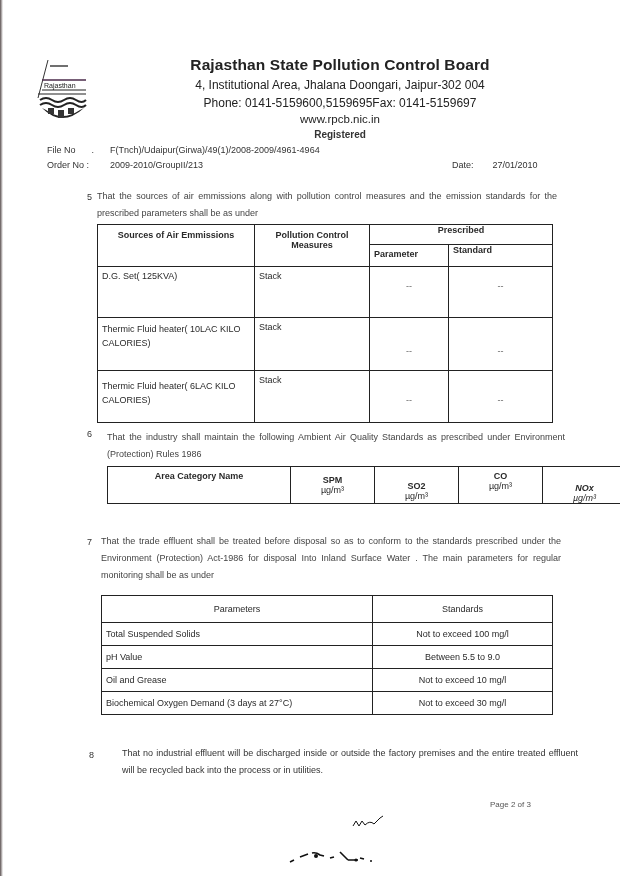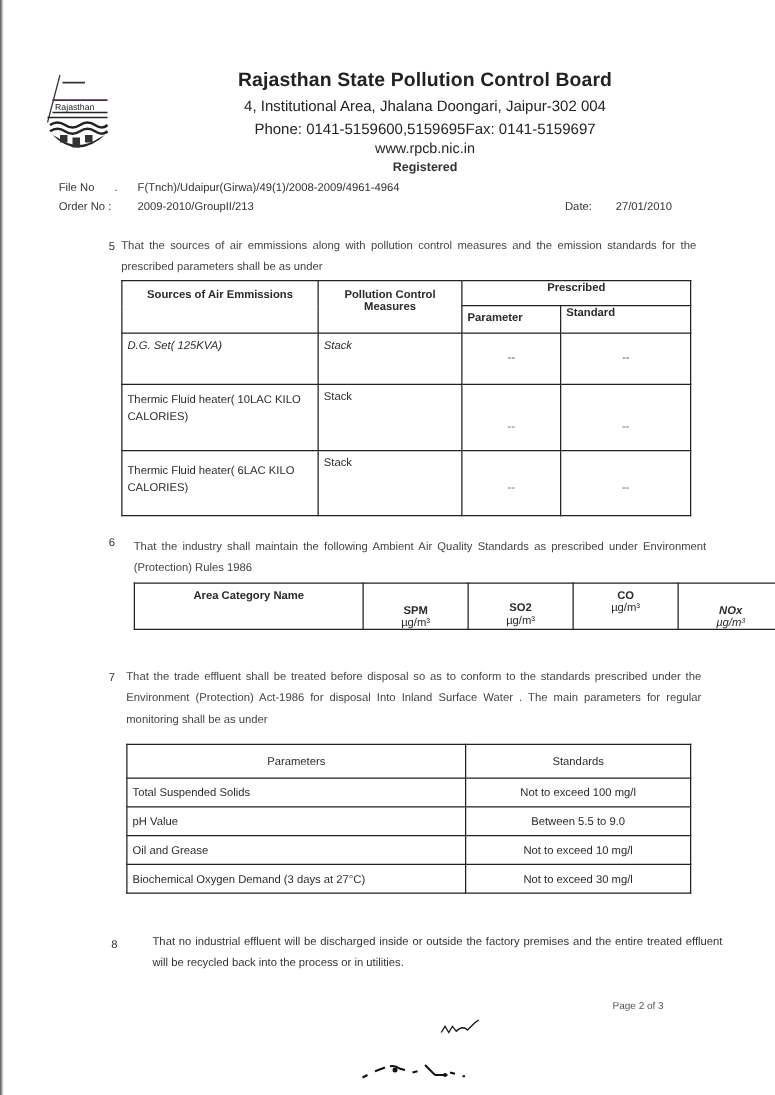--- a/index.html
+++ b/index.html
@@ -79,21 +79,21 @@
   <tbody>
       <tr style="height:20px;">
     <th rowspan="2" style="width:148px; padding-top:5px;">Sources of Air Emmissions</th>
     <th rowspan="2" style="width:106px; padding-top:5px;">Pollution Control Measures</th>
     <th colspan="2">Prescribed</th>
   </tr>
   <tr style="height:22px;">
     <th style="text-align:left; width:70px; padding-top:4px;">Parameter</th>
     <th style="text-align:left; padding-top:0;">Standard</th>
   </tr>
-  <tr style="height:41px;font-style:italic;">
+  <tr style="height:51px;">
     <td style="padding-top:4px;">D.G. Set( 125KVA)</td>
     <td style="padding-top:4px;">Stack</td>
     <td>
           <span class="dash">--</span>
         </td>
     <td>
           <span class="dash">--</span>
         </td>
   </tr>
   <tr style="height:53px;">
@@ -119,21 +119,21 @@
 </tbody>
   </table>
 
 <div class="para-num" style="left:87px; top:429px;">6</div>
 <div class="para" style="left:107px; top:429px; width:458px;">That the industry shall maintain the following Ambient Air Quality Standards as prescribed under Environment (Protection) Rules 1986</div>
 
 <table class="doc t2">
   <tbody>
       <tr style="height:34px;">
     <th style="width:174px; padding-top:4px;"><span>Area Category Name</span></th>
-    <th style="padding-top:16px;"><span>SPM</span><br><span style="font-weight:normal;">µg/m³</span></th>
+    <th style="padding-top:8px;"><span>SPM</span><br><span style="font-weight:normal;">µg/m³</span></th>
     <th style="padding-top:14px;"><span>SO2</span><br><span style="font-weight:normal;">µg/m³</span></th>
     <th style="padding-top:4px;"><span>CO</span><br><span style="font-weight:normal;">µg/m³</span></th>
     <th style="padding-top:16px;font-style:italic;"><span>NOx</span><br><span style="font-weight:normal;">µg/m³</span></th>
   </tr>
 </tbody>
   </table>
 
 <div class="para-num" style="left:87px; top:537px;">7</div>
 <div class="para" style="left:101px; top:533px; width:460px;">That the trade effluent shall be treated before disposal so as to conform to the standards prescribed under the Environment (Protection) Act-1986 for disposal Into Inland Surface Water . The main parameters for regular monitoring shall be as under</div>
 

